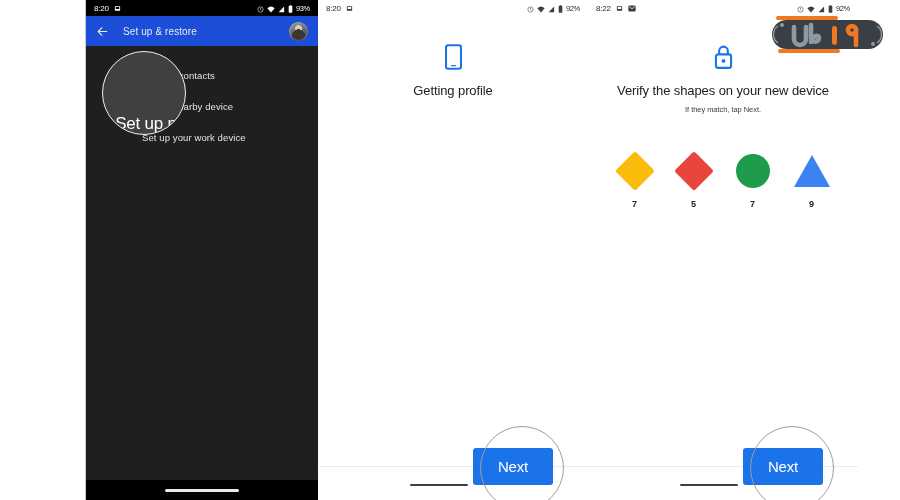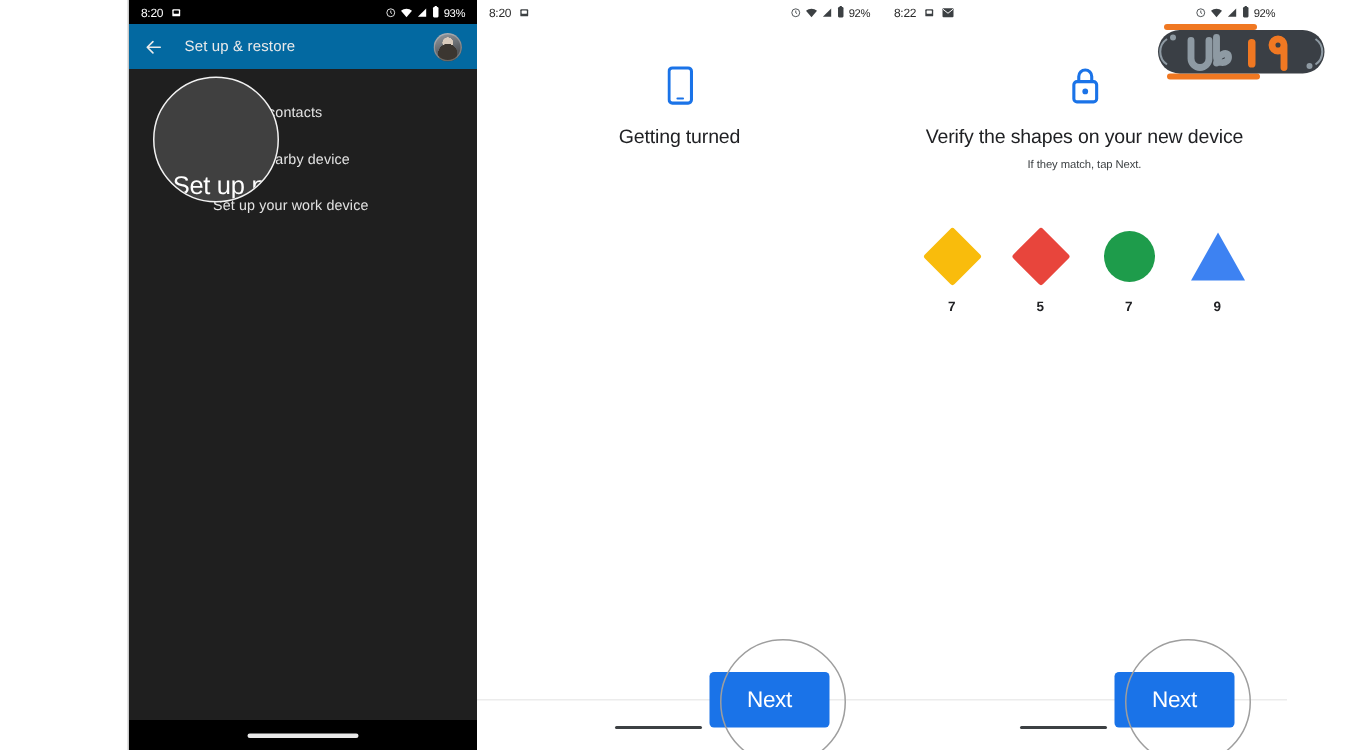--- a/index.html
+++ b/index.html
@@ -48,39 +48,39 @@
     color: #2b2b2b;
   }
   .sb-left {
     display: flex;
     align-items: center;
     gap: 5px;
   }
   .sb-right {
     margin-left: auto;
     display: flex;
-    align-items: center;
+    align-items: flex-end;
     gap: 3px;
   }
   .sb-time {
     font-size: 8px;
     letter-spacing: -0.2px;
   }
   .sb-pct {
     font-size: 7.5px;
     letter-spacing: -0.3px;
   }
   .sb-ico {
     display: inline-block;
     line-height: 0;
   }
 
   .appbar {
     height: 30px;
-    background: #0369a1;
+    background: #1d4ed8;
     display: flex;
     align-items: center;
     padding: 0 10px;
     box-sizing: border-box;
   }
   .appbar-title {
     color: #eaeaea;
     font-size: 10px;
     margin-left: 14px;
     letter-spacing: 0.1px;
@@ -399,21 +399,21 @@
   </div>
 
   <div class="hero">
     <div class="hero-icon">
       <svg width="17" height="26" viewBox="0 0 20 30">
         <rect x="1.2" y="1.2" width="17.6" height="27.6" rx="2.6" fill="none" stroke="#1a73e8" stroke-width="2.4"></rect>
         <rect x="4.4" y="5.2" width="11.2" height="16" fill="#ffffff"></rect>
         <rect x="7" y="24.4" width="6" height="1.6" rx=".8" fill="#1a73e8"></rect>
       </svg>
     </div>
-    <div class="hero-title">Getting turned</div>
+    <div class="hero-title">Getting profile</div>
   </div>
 
   <div class="bottom-row">
     <div class="divider-line"></div>
     <div class="white-gesture" style="left:92px;"></div>
     <span class="trouble-link" style="left:162px; top:44px;">Having trouble?</span>
     <button class="next-btn" style="left:155px; top:32px;">Next</button>
     <div class="next-ring" style="left:162px; top:10px;"></div>
   </div>
 </div>

